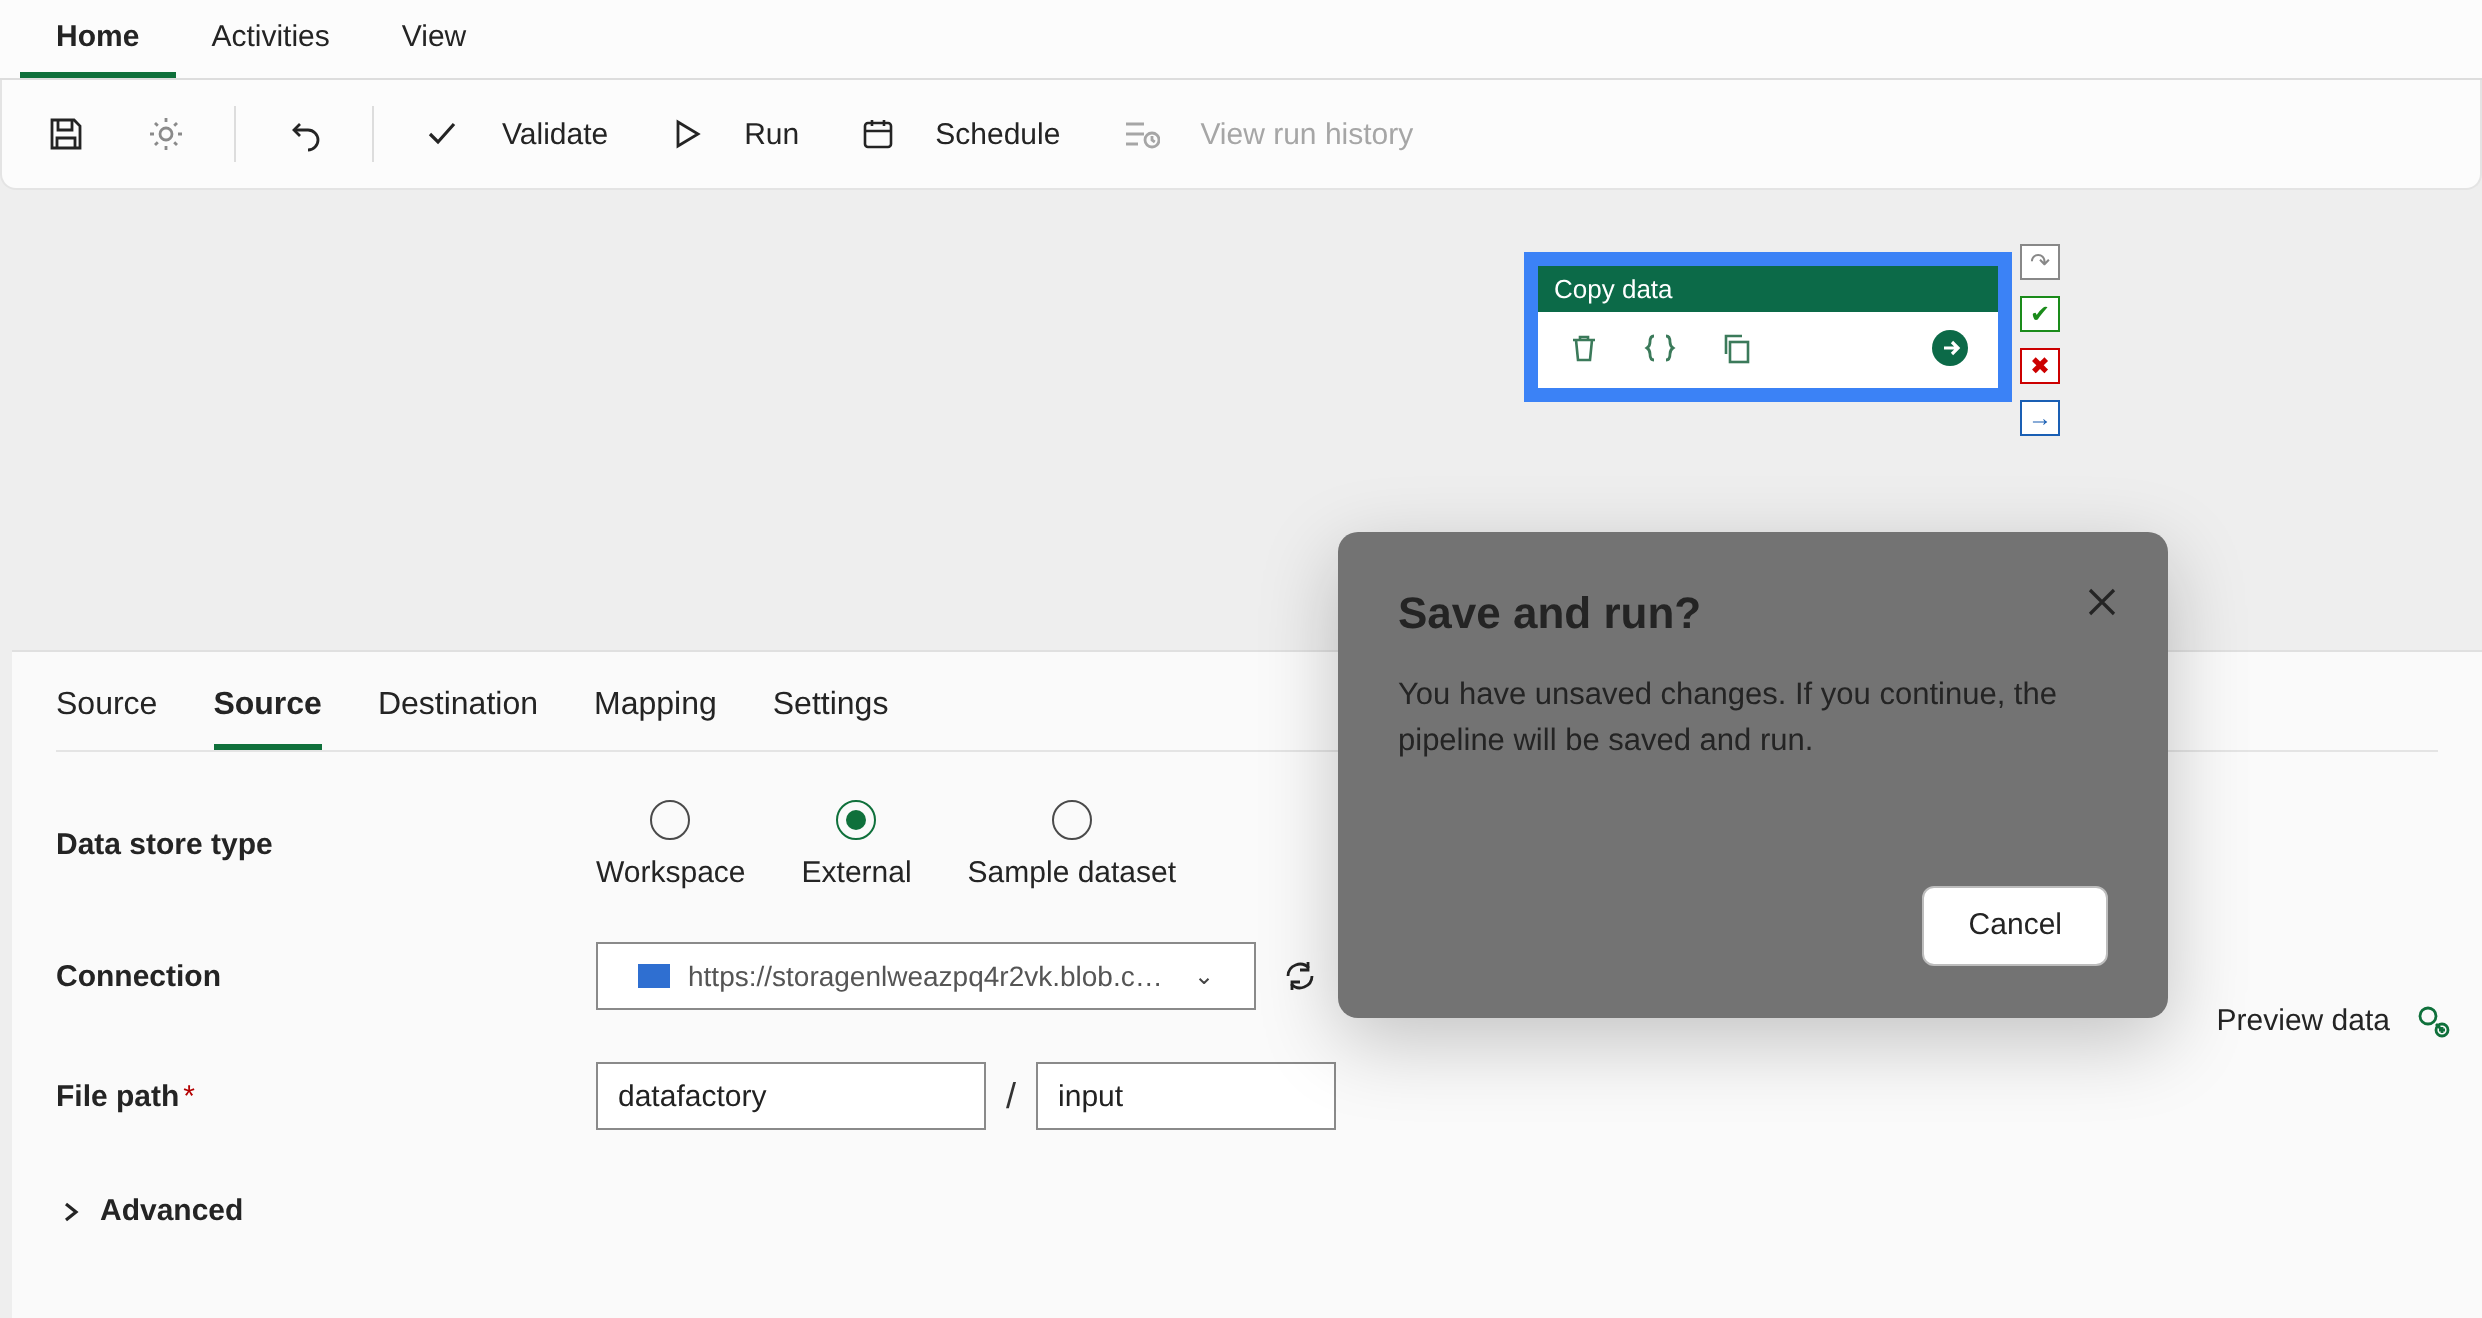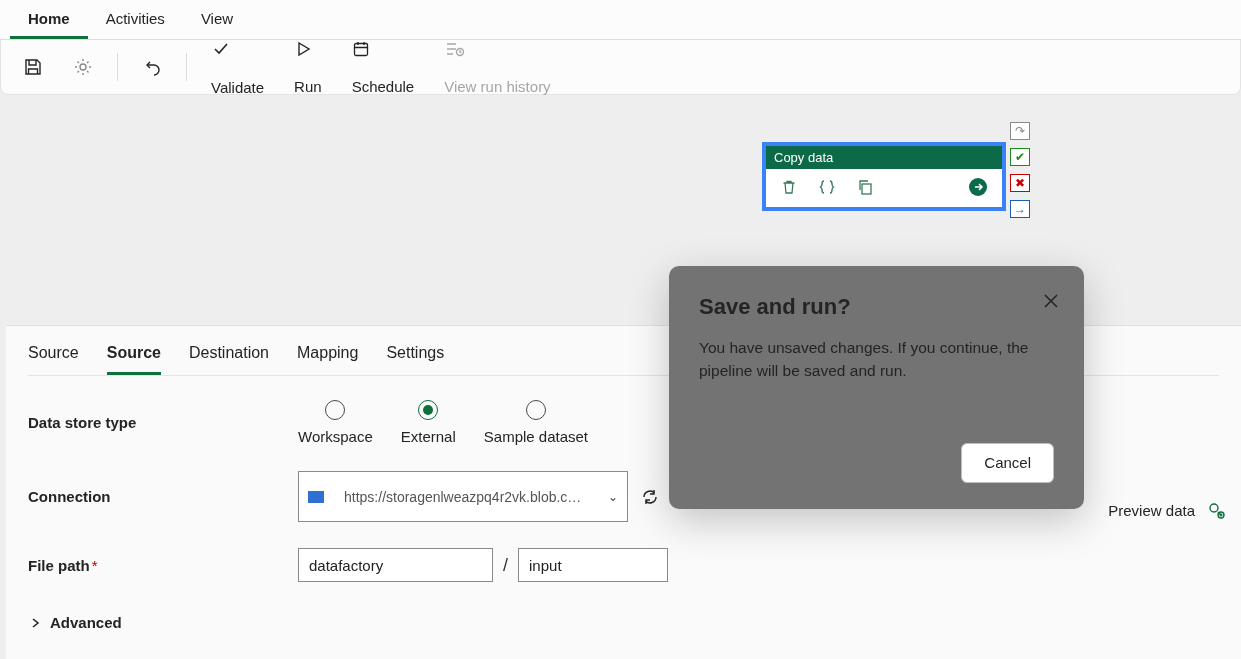--- a/index.html
+++ b/index.html
@@ -37,46 +37,45 @@
     height: 55px;
     background: #fcfcfc;
     border: 1px solid #e4e4e4;
     border-top: none;
     border-radius: 0 0 8px 8px;
     display: flex; align-items: center;
     padding: 0 12px;
     gap: 10px;
   }
   .tb-btn {
-    display: flex; align-items: flex-start; gap: 20px;
+    display: flex; align-items: center; gap: 20px;
     padding: 6px 10px; cursor: pointer;
     font-size: 15px; color: #242424;
     border-radius: 4px;
-    flex-direction: column;
   }
   .tb-btn.disabled { color: #a6a6a6; cursor: default; }
   .tb-sep { width: 1px; height: 28px; background: #ddd; margin: 0 4px; }
   .icon { display: inline-flex; align-items: center; justify-content: center; }
   svg { display: block; }
 
   
   .canvas {
     position: absolute;
     top: 110px; left: 6px; right: 6px;
     height: 215px;
     background: #eeeeee;
   }
 
   
   .activity {
     position: absolute;
-    left: 756px; top: 32px;
+    left: 756px; top: 16px;
     width: 244px;
     background: #fff;
-    border: 4px solid #3b82f6;
+    border: 7px solid #3b82f6;
   }
   .activity-header {
     background: #0c6a48;
     color: #fff;
     padding: 4px 8px;
     font-size: 13px;
   }
   .activity-body {
     display: flex; align-items: center; gap: 12px;
     padding: 12px 12px 6px;
@@ -125,24 +124,24 @@
   .radios { display: flex; gap: 28px; align-items: center; }
   .radio { display: flex; align-items: center; gap: 8px; font-size: 15px; cursor: pointer; flex-direction: column;}
   .radio .circle {
     width: 20px; height: 20px; border: 1.5px solid #4a4a4a; border-radius: 50%;
     display: flex; align-items: center; justify-content: center;
   }
   .radio.checked .circle { border-color: #0f703b; }
   .radio.checked .dot { width: 10px; height: 10px; border-radius: 50%; background: #0f703b; }
 
   .connbox {
-    width: 330px; height: 51px;
+    width: 330px; height: 34px;
     border: 1px solid #8a8a8a; background: #fff;
-    display: flex; align-items: center; gap: 20px;
-    padding: 0 9px; font-size: 14px; color: #555;
+    display: flex; align-items: center; gap: 9px;
+    padding: 0 20px; font-size: 14px; color: #555;
     overflow: hidden; white-space: nowrap; cursor: pointer;
   }
   .connbox .cicon { width:16px; height:12px; background:#2f6fd1; flex-shrink:0;}
   .connbox .txt { flex:1; overflow:hidden; text-overflow: ellipsis; }
   .connbox .chev { color:#444; font-size:12px;}
   .refresh { margin-left: 12px; cursor:pointer;}
 
   .pathrow { display:flex; align-items:center; gap:10px;}
   input[type="text"].txt {
     height: 34px; border:1px solid #8a8a8a; background:#fff;

